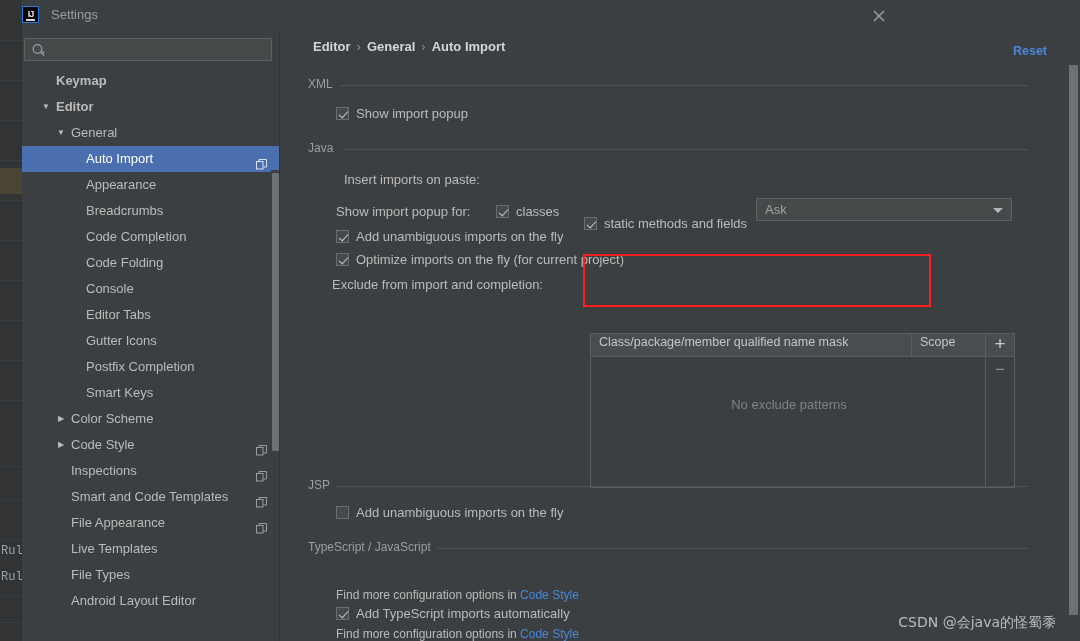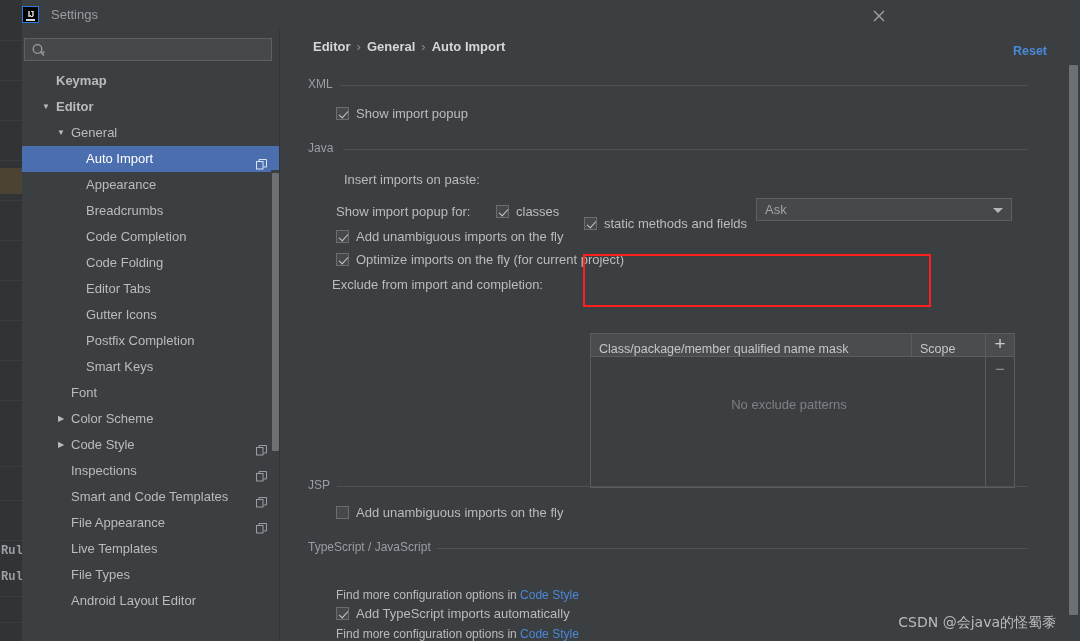--- a/index.html
+++ b/index.html
@@ -13,21 +13,20 @@
     position: relative;
     width: 1080px; height: 641px;
     background: #33363a;
   }
 
   
   .editor-bg {
     position: absolute; left: 0; top: 0; width: 22px; height: 641px;
     background: #313335;
     border-right: 4px solid #8b5cf6;
-    font-weight: bold;
   }
   .editor-bg .ln {
     position: absolute; left: 0; width: 22px; height: 1px;
     background: #3a3d3f;
   }
   .editor-hl {
     position: absolute; left: 0; top: 168px; width: 22px; height: 26px;
     background: #4b4434;
   }
   .editor-txt {
@@ -209,21 +208,21 @@
     width: 425px; height: 155px;
     border: 1px solid #5a5d5f; box-sizing: border-box;
     background: #3c3f41;
   }
   .tbl-head {
     position: absolute; left: 0; top: 0; width: 100%; height: 23px;
     background: #4a4d4f; border-bottom: 1px solid #5a5d5f;
     box-sizing: border-box;
   }
   .tbl-head .th {
-    position: absolute; top: 8px; font-size: 12.5px; color: #c4c7c9; text-align: right;
+    position: absolute; top: 1px; font-size: 12.5px; color: #c4c7c9; text-align: right;
   }
   .tbl-head .th1 { left: 8px; }
   .tbl-head .th2 { left: 329px; }
   .tbl-head .vdiv {
     position: absolute; left: 320px; top: 0; width: 1px; height: 22px;
     background: #5a5d5f;
   }
   .tbl .rail {
     position: absolute; right: 0px; top: 0; width: 29px; height: 153px;
     border-left: 1px solid #5a5d5f; box-sizing: border-box;
@@ -345,37 +344,37 @@
           <div class="tree-row lvl2">
             <span class="arrow"></span>
             <span class="lbl">Code Completion</span>
           </div>
           <div class="tree-row lvl2">
             <span class="arrow"></span>
             <span class="lbl">Code Folding</span>
           </div>
           <div class="tree-row lvl2">
             <span class="arrow"></span>
+            <span class="lbl">Console</span>
+          </div>
+          <div class="tree-row lvl2">
+            <span class="arrow"></span>
             <span class="lbl">Editor Tabs</span>
           </div>
           <div class="tree-row lvl2">
             <span class="arrow"></span>
             <span class="lbl">Gutter Icons</span>
           </div>
           <div class="tree-row lvl2">
             <span class="arrow"></span>
             <span class="lbl">Postfix Completion</span>
           </div>
           <div class="tree-row lvl2">
             <span class="arrow"></span>
             <span class="lbl">Smart Keys</span>
-          </div>
-          <div class="tree-row lvl1">
-            <span class="arrow"></span>
-            <span class="lbl">Font</span>
           </div>
           <div class="tree-row lvl1">
             <span class="arrow">▶</span>
             <span class="lbl">Color Scheme</span>
           </div>
           <div class="tree-row lvl1">
             <span class="arrow">▶</span>
             <span class="lbl">Code Style</span>
             <span class="copy-ic"><svg width="11" height="11" viewBox="0 0 11 11">
                 <rect x="0.5" y="2.5" width="6.5" height="7.5" fill="none" stroke="#9a9da1" stroke-width="1"></rect>

